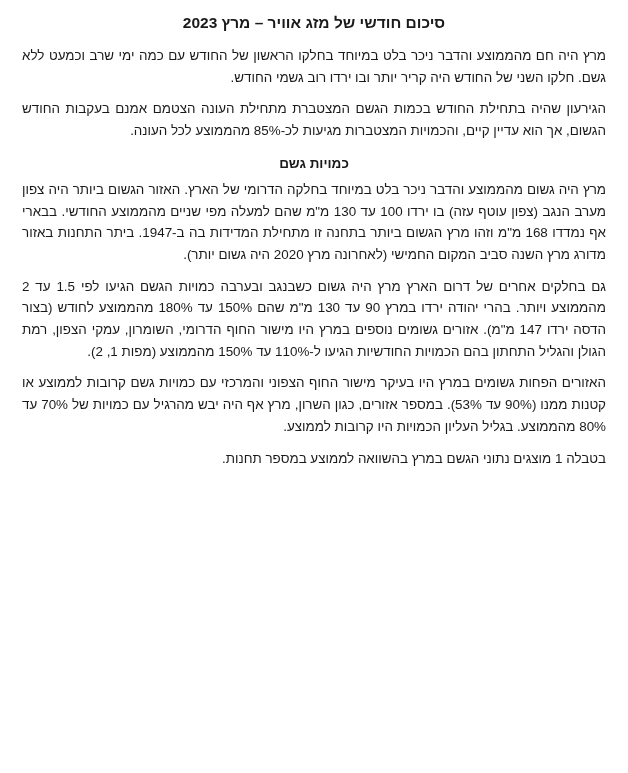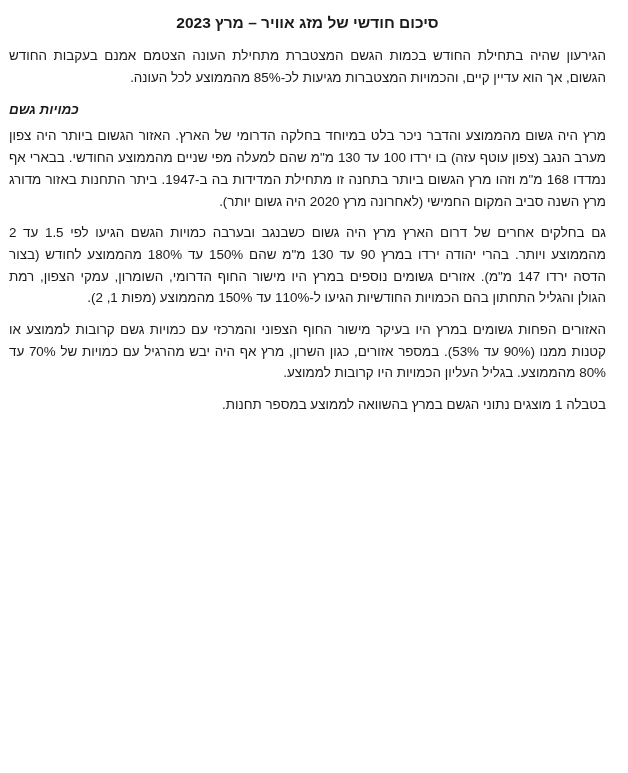--- a/index.html
+++ b/index.html
@@ -11,55 +11,55 @@
     width: 628px;
     height: 773px;
     font-family: "Liberation Sans", sans-serif;
     color: #1a1a1a;
     direction: rtl;
   }
   .page {
     width: 628px;
     height: 773px;
     box-sizing: border-box;
-    padding: 12px 22px 10px 9px;
+    padding: 12px 22px 10px 22px;
     overflow: hidden;
   }
   .doc-title {
     text-align: center;
     font-size: 15.5px;
     font-weight: bold;
     margin: 2px 0 13px 0;
     letter-spacing: 0;
   }
   .section-heading {
     font-size: 13.5px;
     font-weight: bold;
     margin: 14px 0 8px 0;
-    text-align: left;
-    font-style: italic;
+    text-align: center;
   }
   p.para {
     font-size: 13.4px;
     line-height: 1.62;
     margin: 0 0 10px 0;
     text-align: justify;
     text-justify: inter-word;
   }
   p.para:last-child {
     margin-bottom: 0;
   }
 </style>
 </head>
 <body>
 
 <div class="page">
 
   <h1 class="doc-title">סיכום חודשי של מזג אוויר – מרץ 2023</h1>
 
+  <p class="para">מרץ היה חם מהממוצע והדבר ניכר בלט במיוחד בחלקו הראשון של החודש עם כמה ימי שרב וכמעט ללא גשם. חלקו השני של החודש היה קריר יותר ובו ירדו רוב גשמי החודש.</p>
   <p class="para">הגירעון שהיה בתחילת החודש בכמות הגשם המצטברת מתחילת העונה הצטמם אמנם בעקבות החודש הגשום, אך הוא עדיין קיים, והכמויות המצטברות מגיעות לכ-85% מהממוצע לכל העונה.</p>
 
   <h2 class="section-heading">כמויות גשם</h2>
 
   <p class="para">מרץ היה גשום מהממוצע והדבר ניכר בלט במיוחד בחלקה הדרומי של הארץ. האזור הגשום ביותר היה צפון מערב הנגב (צפון עוטף עזה) בו ירדו 100 עד 130 מ"מ שהם למעלה מפי שניים מהממוצע החודשי. בבארי אף נמדדו 168 מ"מ וזהו מרץ הגשום ביותר בתחנה זו מתחילת המדידות בה ב-1947. ביתר התחנות באזור מדורג מרץ השנה סביב המקום החמישי (לאחרונה מרץ 2020 היה גשום יותר).</p>
   <p class="para">גם בחלקים אחרים של דרום הארץ מרץ היה גשום כשבנגב ובערבה כמויות הגשם הגיעו לפי 1.5 עד 2 מהממוצע ויותר. בהרי יהודה ירדו במרץ 90 עד 130 מ"מ שהם 150% עד 180% מהממוצע לחודש (בצור הדסה ירדו 147 מ"מ). אזורים גשומים נוספים במרץ היו מישור החוף הדרומי, השומרון, עמקי הצפון, רמת הגולן והגליל התחתון בהם הכמויות החודשיות הגיעו ל-110% עד 150% מהממוצע (מפות 1, 2).</p>
   <p class="para">האזורים הפחות גשומים במרץ היו בעיקר מישור החוף הצפוני והמרכזי עם כמויות גשם קרובות לממוצע או קטנות ממנו (90% עד 53%). במספר אזורים, כגון השרון, מרץ אף היה יבש מהרגיל עם כמויות של 70% עד 80% מהממוצע. בגליל העליון הכמויות היו קרובות לממוצע.</p>
   <p class="para">בטבלה 1 מוצגים נתוני הגשם במרץ בהשוואה לממוצע במספר תחנות.</p>
 
 </div>

